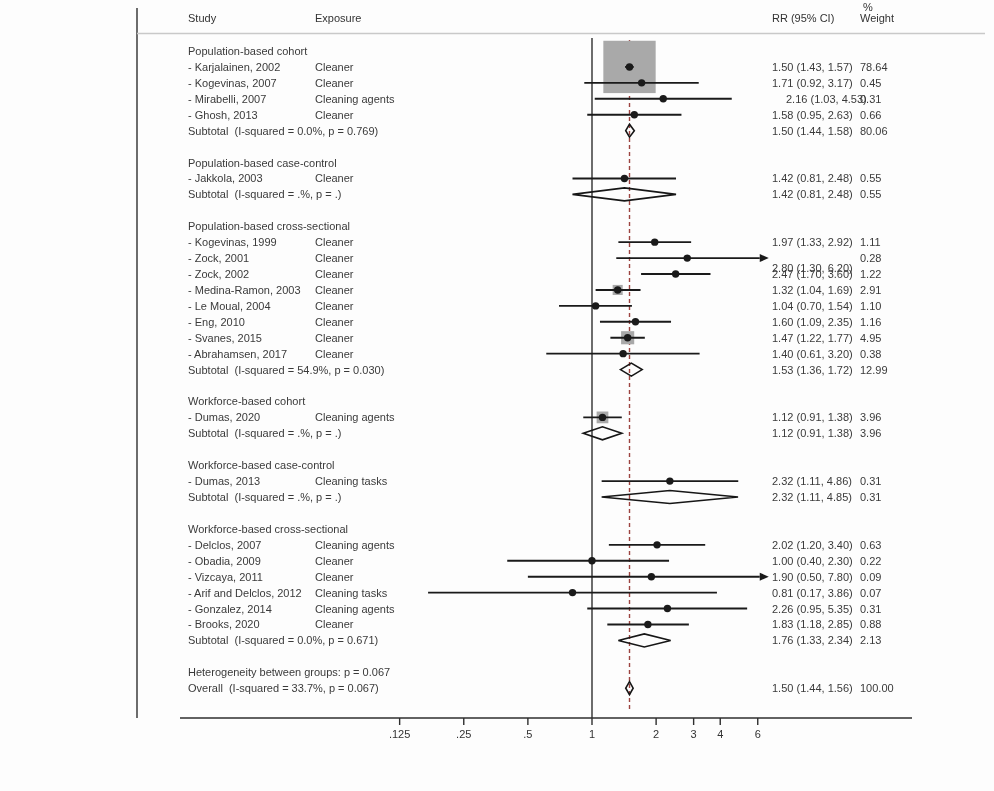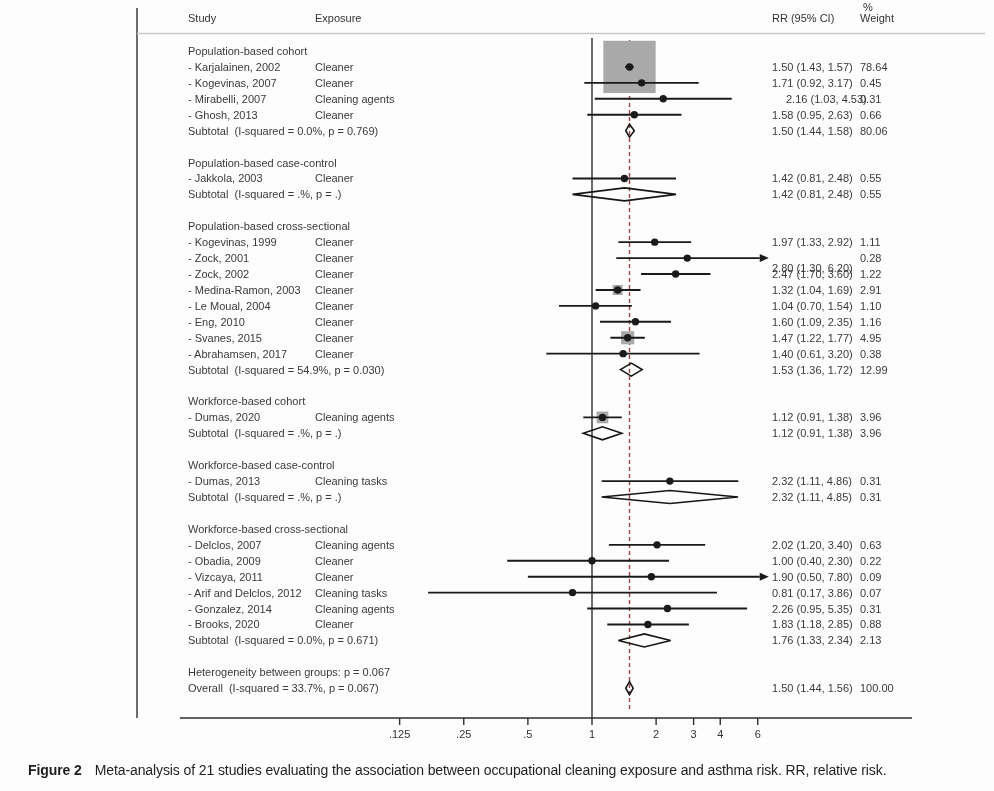--- a/index.html
+++ b/index.html
@@ -210,16 +210,13 @@
         <div class="tick-label" style="left: 376.642px; top: 728px;">.125</div>
         <div class="tick-label" style="left: 440.761px; top: 728px;">.25</div>
         <div class="tick-label" style="left: 504.881px; top: 728px;">.5</div>
         <div class="tick-label" style="left: 569px; top: 728px;">1</div>
         <div class="tick-label" style="left: 633.119px; top: 728px;">2</div>
         <div class="tick-label" style="left: 670.627px; top: 728px;">3</div>
         <div class="tick-label" style="left: 697.239px; top: 728px;">4</div>
         <div class="tick-label" style="left: 734.746px; top: 728px;">6</div>
       </div>
   </div>
-  <div id="caption">
-    <span class="cap-label">Figure 2</span><span>Meta-analysis of 21 studies evaluating the association between occupational cleaning exposure and asthma risk. RR, relative risk.</span>
-  </div>
 </div>
 
 </body></html>

